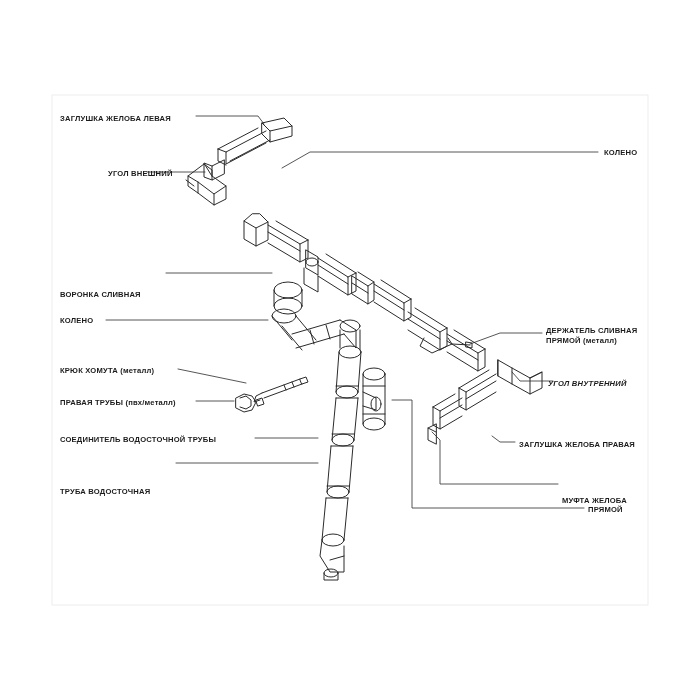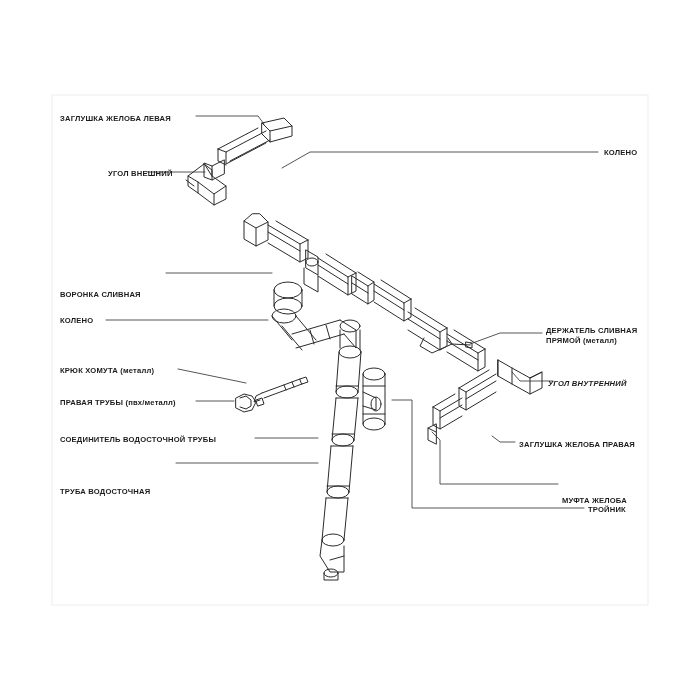--- a/index.html
+++ b/index.html
@@ -271,15 +271,15 @@
   <div class="lbl" style="left:60px; top:398px;">ПРАВАЯ ТРУБЫ (пвх/металл)</div>
   <div class="lbl" style="left:60px; top:435px;">СОЕДИНИТЕЛЬ ВОДОСТОЧНОЙ ТРУБЫ</div>
   <div class="lbl" style="left:60px; top:487px;">ТРУБА ВОДОСТОЧНАЯ</div>
 
   <div class="lbl" style="left:604px; top:148px;">КОЛЕНО</div>
   <div class="lbl" style="left:546px; top:326px;">ДЕРЖАТЕЛЬ СЛИВНАЯ</div>
   <div class="lbl" style="left:546px; top:336px;">ПРЯМОЙ (металл)</div>
   <div class="lbl" style="left:548px; top:379px;font-style:italic;">УГОЛ ВНУТРЕННИЙ</div>
   <div class="lbl" style="left:519px; top:440px;text-align:center;">ЗАГЛУШКА ЖЕЛОБА ПРАВАЯ</div>
   <div class="lbl" style="left:562px; top:481px;margin-top:15px;">МУФТА ЖЕЛОБА</div>
-  <div class="lbl" style="left:588px; top:505px;">ТРОЙНИК</div>
+  <div class="lbl" style="left:588px; top:505px;">ПРЯМОЙ</div>
 
 </div>
 
 </body></html>

